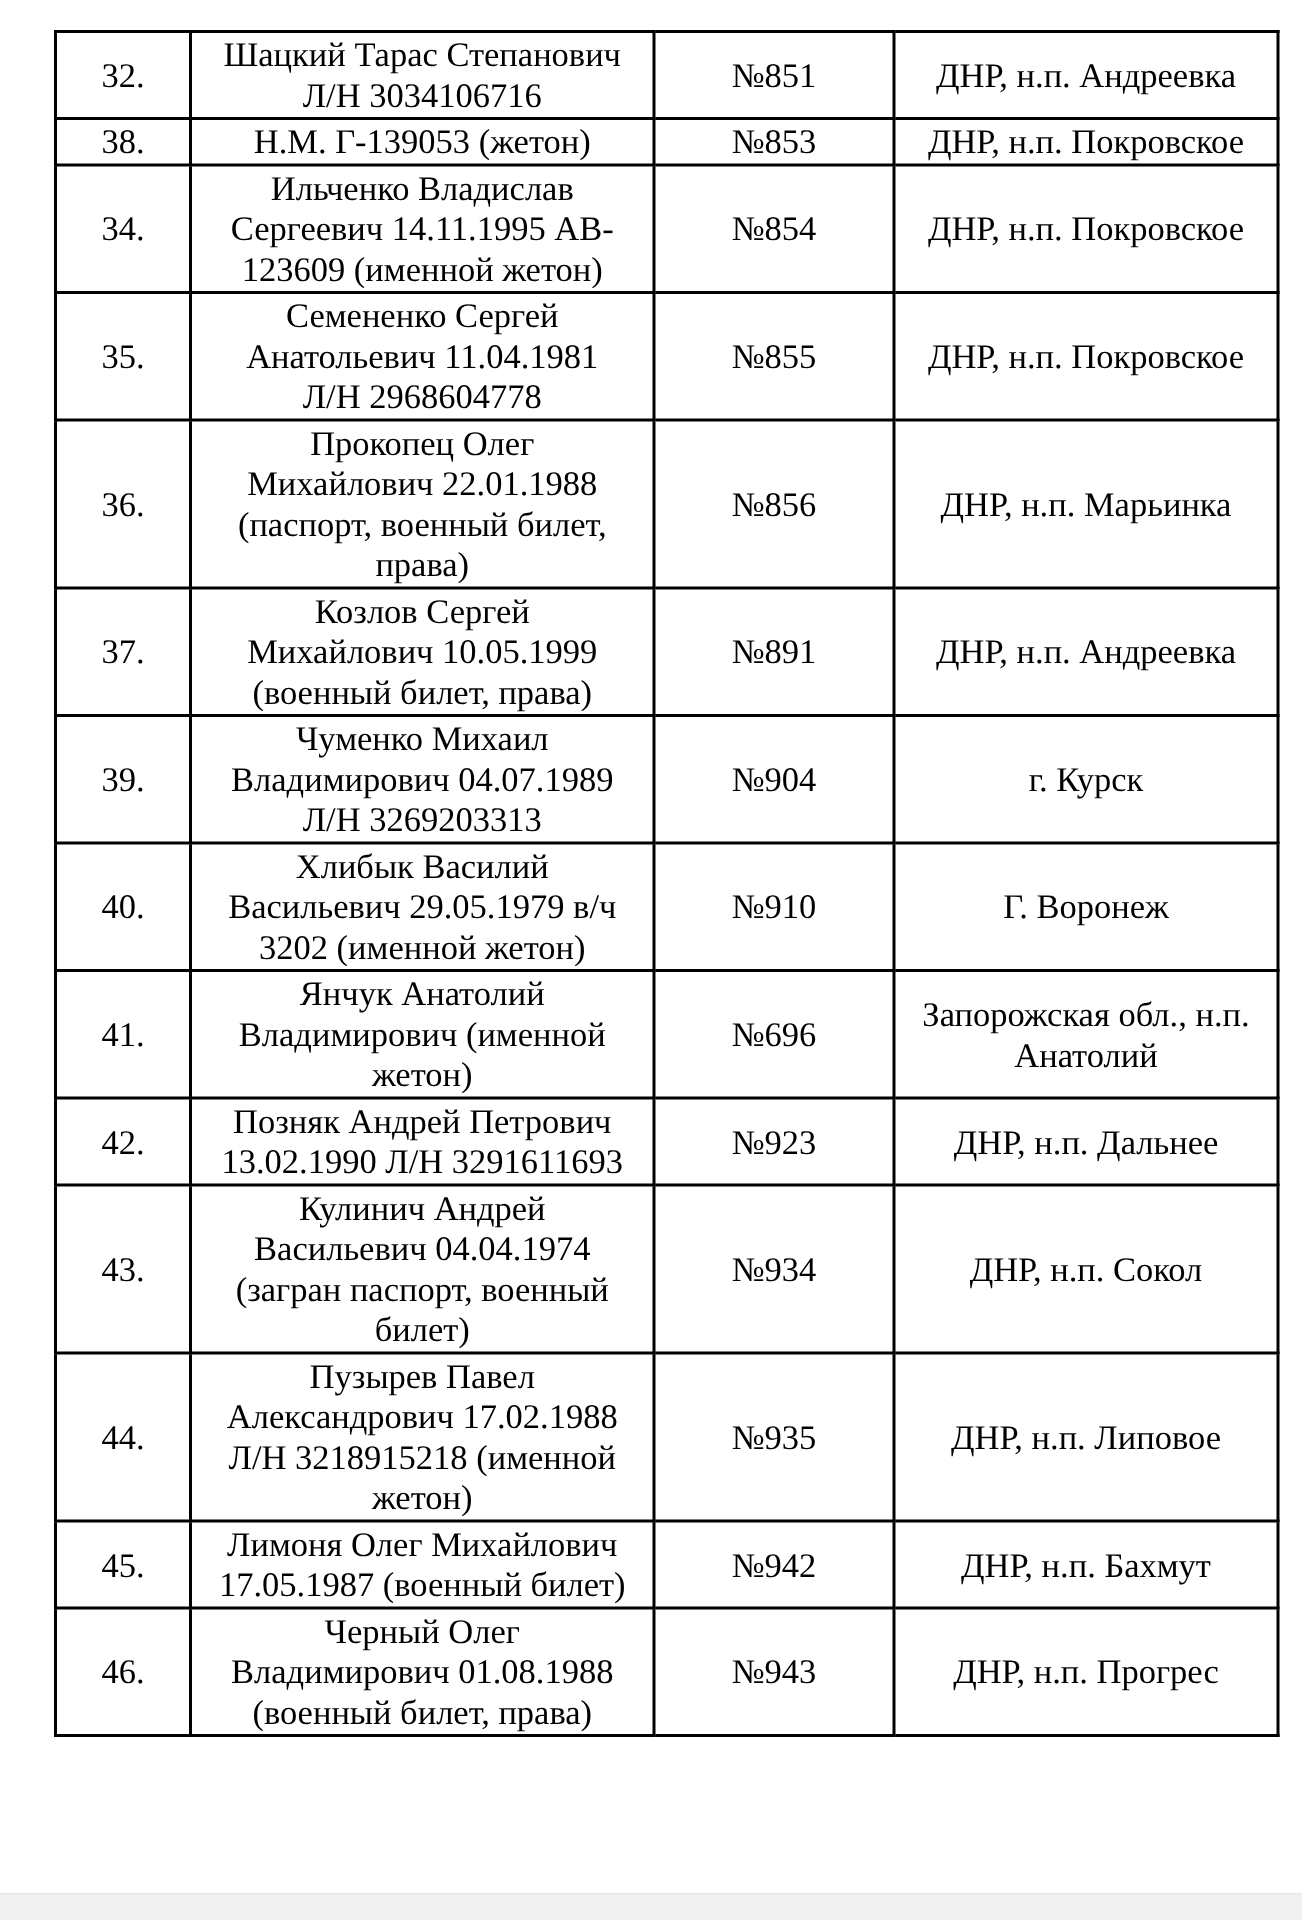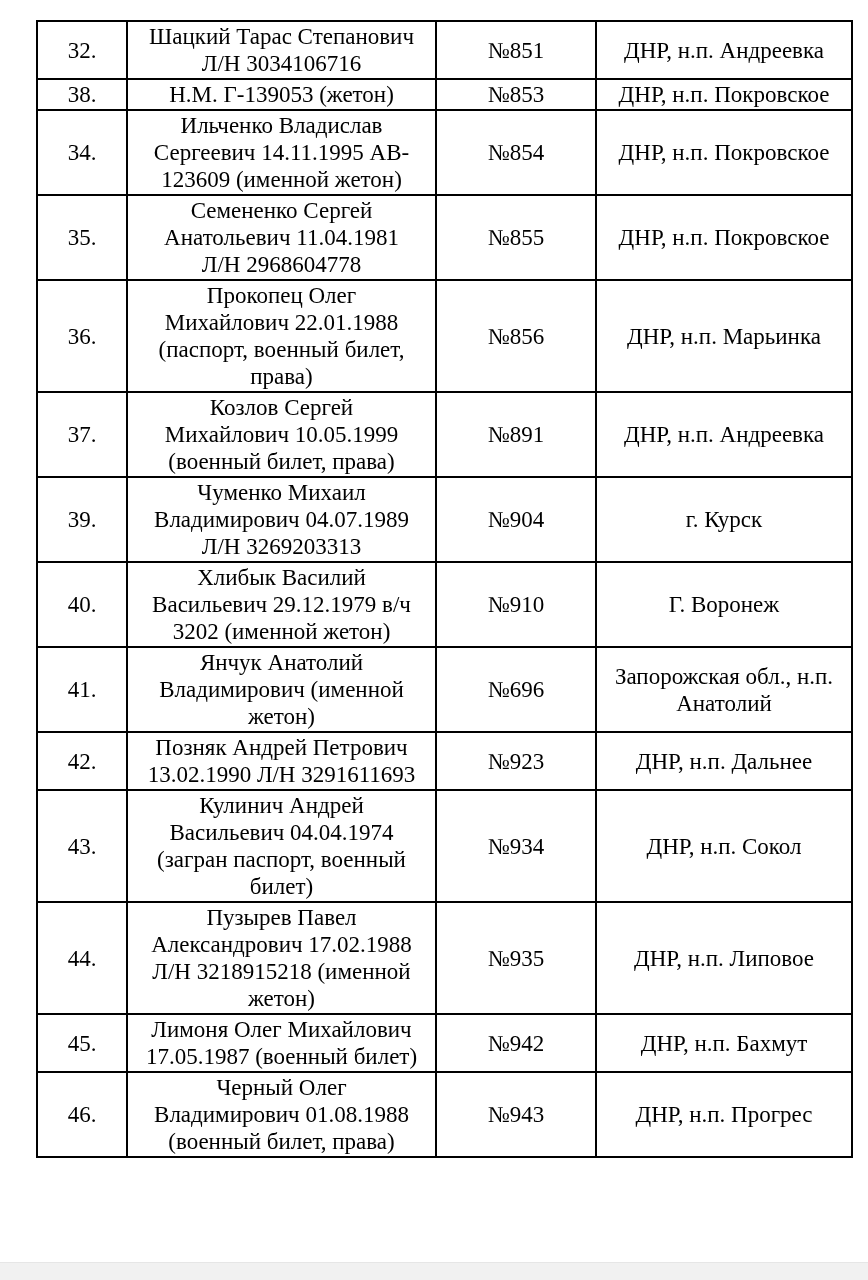--- a/index.html
+++ b/index.html
@@ -112,21 +112,21 @@
         <td>39.</td>
         <td>Чуменко Михаил
 Владимирович 04.07.1989
 Л/Н 3269203313</td>
         <td>№904</td>
         <td>г. Курск</td>
       </tr>
       <tr>
         <td>40.</td>
         <td>Хлибык Василий
-Васильевич 29.12.1979 в/ч
+Васильевич 29.05.1979 в/ч
 3202 (именной жетон)</td>
         <td>№910</td>
         <td>Г. Воронеж</td>
       </tr>
       <tr>
         <td>41.</td>
         <td>Янчук Анатолий
 Владимирович (именной
 жетон)</td>
         <td>№696</td>

